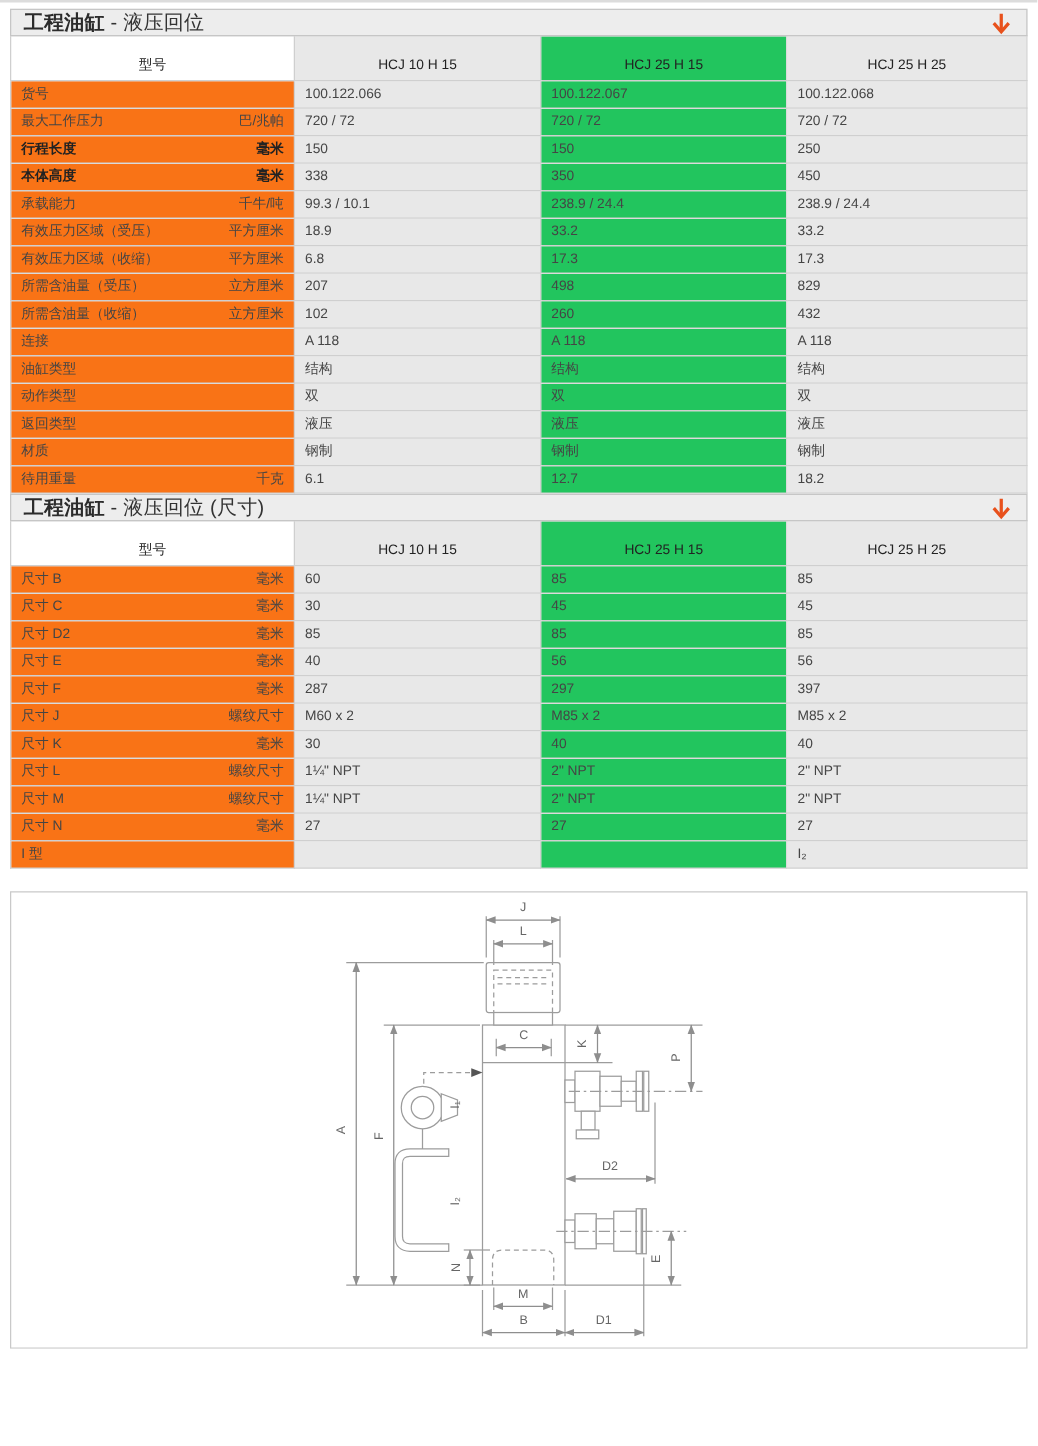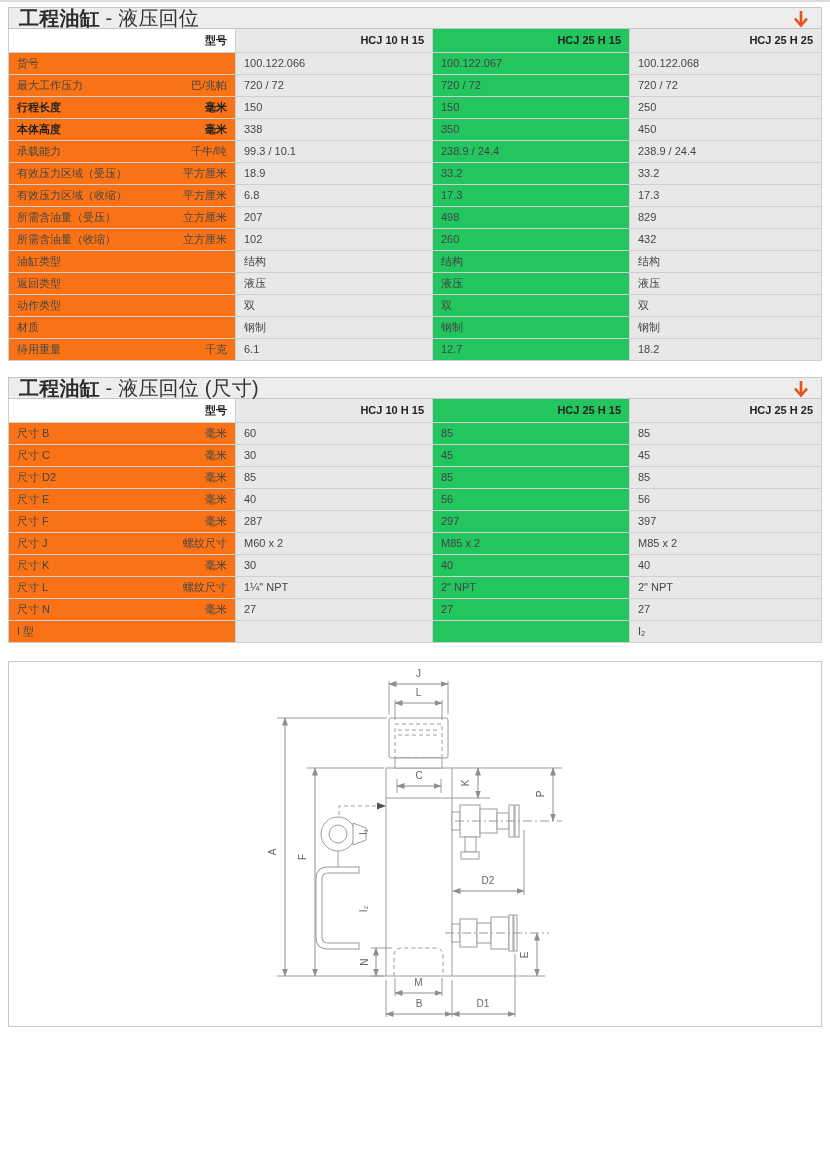--- a/index.html
+++ b/index.html
@@ -3,35 +3,35 @@
 <meta charset="utf-8">
 <style>
   html,body{margin:0;padding:0;background:#fff;}
   body{width:830px;font-family:"Liberation Sans","DejaVu Sans",sans-serif;color:#3c3c3c;
        -webkit-font-smoothing:antialiased;}
   .page-top-line{height:2px;background:#dcdcdc;}
   .content{margin:5px 8px 0 8px;}
   
   .bar{position:relative;background:#ededed;border:1px solid #c6c6c6;height:22px;
        display:flex;align-items:center;padding:0 10px;box-sizing:border-box;}
-  .bar h2{margin:0;font-size:20px;font-weight:normal;color:#333;letter-spacing:.2px;}
+  .bar h2{margin:0;font-size:16px;font-weight:normal;color:#333;letter-spacing:.2px;}
   .bar h2 b{font-weight:bold;color:#2b2b2b;}
   .bar .arrow{position:absolute;right:10px;top:0;height:22px;width:20px;cursor:pointer;}
   
   table.spec{width:100%;border-collapse:collapse;table-layout:fixed;margin-top:-1px;}
   table.spec th,table.spec td{border:1px solid #cfcfcf;font-size:11px;line-height:13px;
        padding:4px 8px;overflow:hidden;white-space:nowrap;}
-  table.spec th{font-weight:bold;color:#222;text-align:right;background:#fff;padding-top:5px;padding-bottom:5px;}
+  table.spec th{font-weight:normal;color:#222;text-align:center;background:#fff;padding-top:17px;padding-bottom:5px;}
   table.spec td{color:#454545;}
   td.lab,th.lab{background:#f97316;}
   td.lab .u{float:right;color:#454545;}
   .val.c0,.val.c2{background:#e8e8e8;}
   .val.c1{background:#22c55e;}
   tr.bold td.lab .l,tr.bold td.lab .u{font-weight:bold;color:#222;}
-  .sect2{margin-top:16px;}
+  .sect2{}
   
   .diagram-box{margin-top:18px;border:1px solid #c9c9c9;background:#fff;height:366px;box-sizing:border-box;}
   
   .dr{stroke:#9c9c9c;stroke-width:1;fill:#fff;}
   .nf{fill:none;}
   .ext{stroke:#9c9c9c;stroke-width:1;fill:none;}
   .dim{stroke:#8e8e8e;stroke-width:1;marker-start:url(#ar);marker-end:url(#ar);}
   .dsh{stroke-dasharray:4 3;}
   .cl{stroke:#9c9c9c;stroke-width:1;fill:none;stroke-dasharray:9 3 2 3;}
   .rod{stroke:#9c9c9c;stroke-width:7;fill:none;}
@@ -119,36 +119,42 @@
             <td class="val c1">498</td>
             <td class="val c2">829</td>
           </tr>
           <tr>
             <td class="lab"><span class="l">所需含油量（收缩）</span><span class="u">立方厘米</span></td>
             <td class="val c0">102</td>
             <td class="val c1">260</td>
             <td class="val c2">432</td>
           </tr>
           <tr>
+            <td class="lab"><span class="l">连接</span><span class="u"></span></td>
+            <td class="val c0">A 118</td>
+            <td class="val c1">A 118</td>
+            <td class="val c2">A 118</td>
+          </tr>
+          <tr>
             <td class="lab"><span class="l">油缸类型</span><span class="u"></span></td>
             <td class="val c0">结构</td>
             <td class="val c1">结构</td>
             <td class="val c2">结构</td>
           </tr>
           <tr>
+            <td class="lab"><span class="l">动作类型</span><span class="u"></span></td>
+            <td class="val c0">双</td>
+            <td class="val c1">双</td>
+            <td class="val c2">双</td>
+          </tr>
+          <tr>
             <td class="lab"><span class="l">返回类型</span><span class="u"></span></td>
             <td class="val c0">液压</td>
             <td class="val c1">液压</td>
             <td class="val c2">液压</td>
-          </tr>
-          <tr>
-            <td class="lab"><span class="l">动作类型</span><span class="u"></span></td>
-            <td class="val c0">双</td>
-            <td class="val c1">双</td>
-            <td class="val c2">双</td>
           </tr>
           <tr>
             <td class="lab"><span class="l">材质</span><span class="u"></span></td>
             <td class="val c0">钢制</td>
             <td class="val c1">钢制</td>
             <td class="val c2">钢制</td>
           </tr>
           <tr>
             <td class="lab"><span class="l">待用重量</span><span class="u">千克</span></td>
             <td class="val c0">6.1</td>
@@ -227,20 +233,26 @@
             <td class="val c1">40</td>
             <td class="val c2">40</td>
           </tr>
           <tr>
             <td class="lab"><span class="l">尺寸 L</span><span class="u">螺纹尺寸</span></td>
             <td class="val c0">1¼" NPT</td>
             <td class="val c1">2" NPT</td>
             <td class="val c2">2" NPT</td>
           </tr>
           <tr>
+            <td class="lab"><span class="l">尺寸 M</span><span class="u">螺纹尺寸</span></td>
+            <td class="val c0">1¼" NPT</td>
+            <td class="val c1">2" NPT</td>
+            <td class="val c2">2" NPT</td>
+          </tr>
+          <tr>
             <td class="lab"><span class="l">尺寸 N</span><span class="u">毫米</span></td>
             <td class="val c0">27</td>
             <td class="val c1">27</td>
             <td class="val c2">27</td>
           </tr>
           <tr>
             <td class="lab"><span class="l">I 型</span><span class="u"></span></td>
             <td class="val c0"></td>
             <td class="val c1"></td>
             <td class="val c2">I₂</td>

